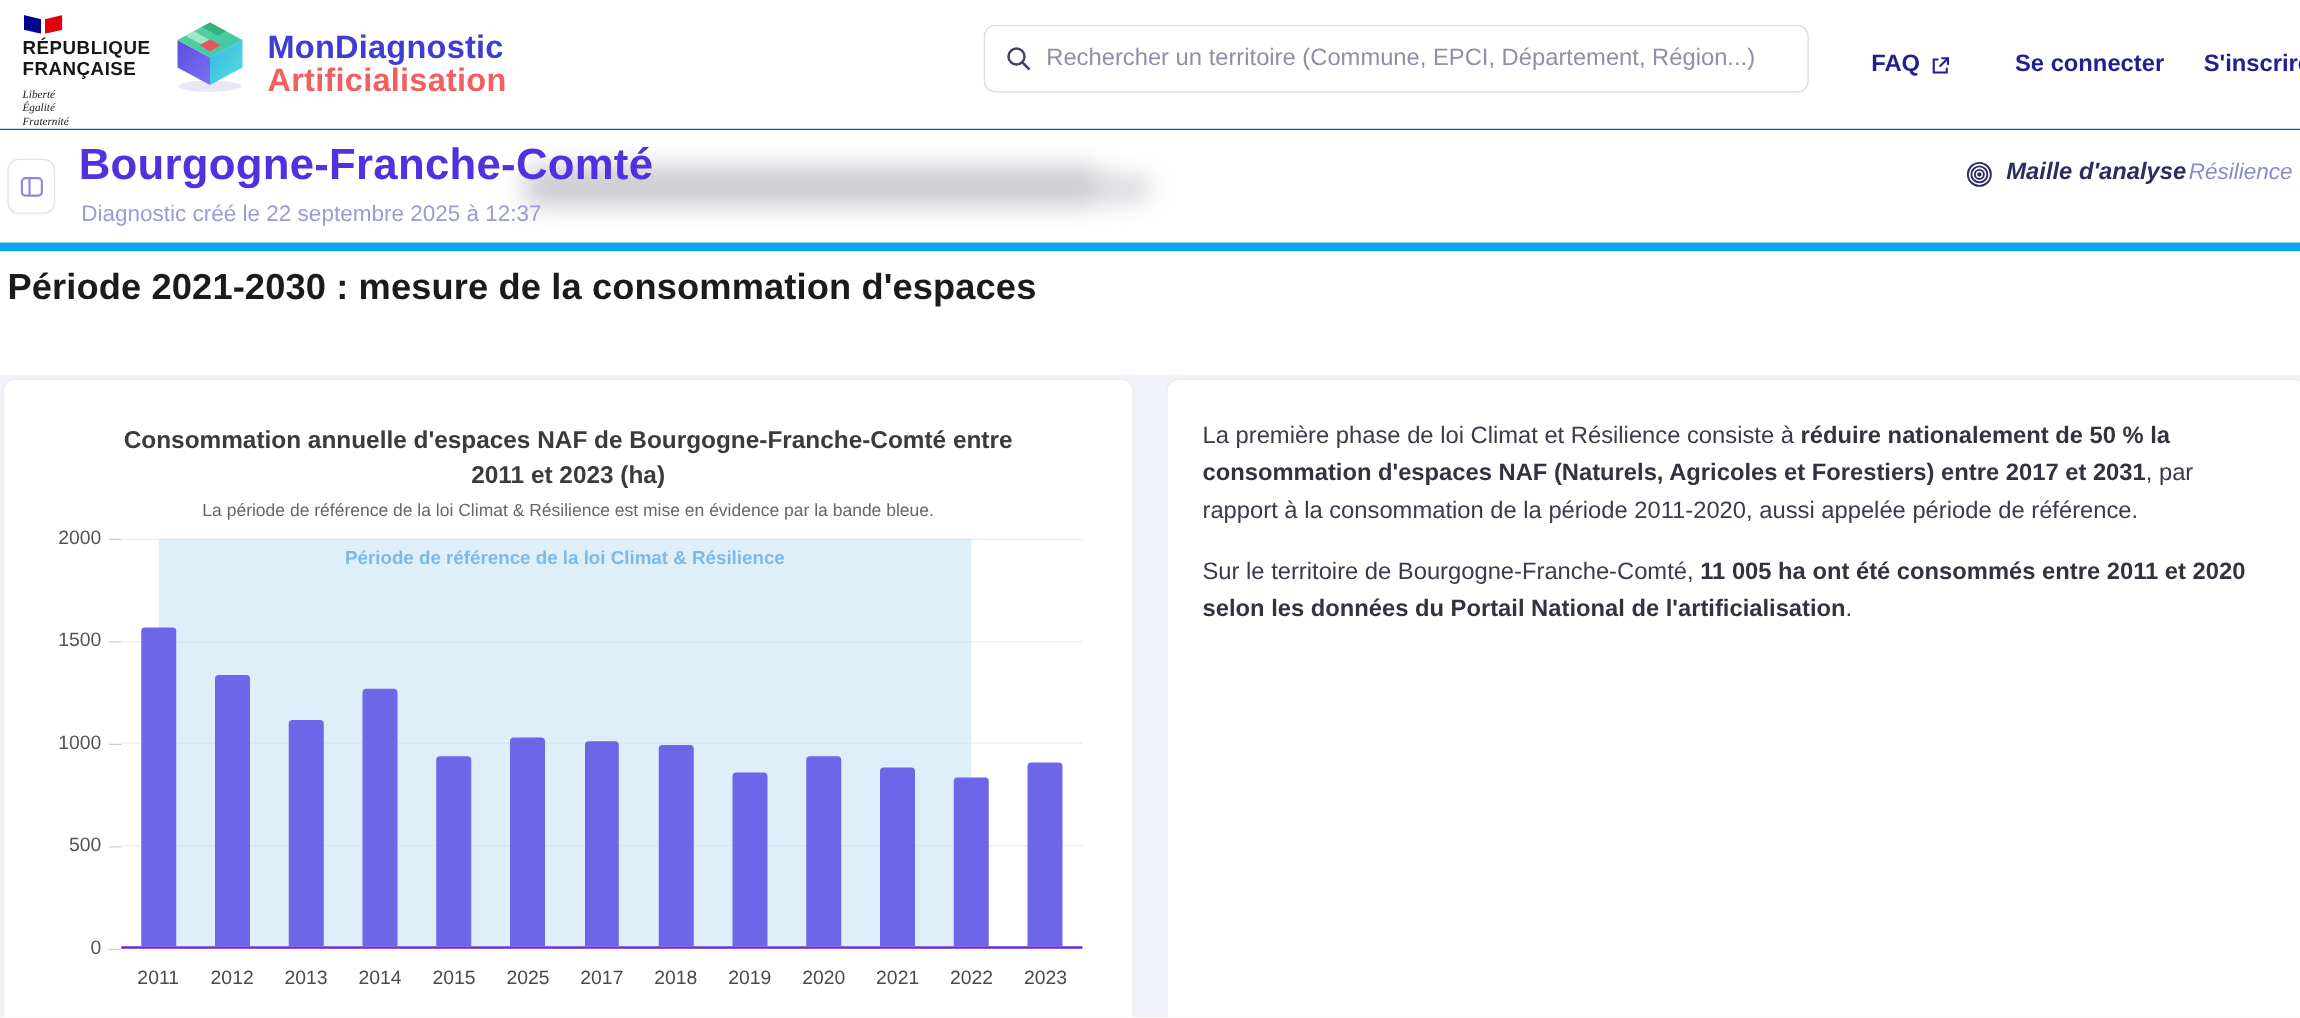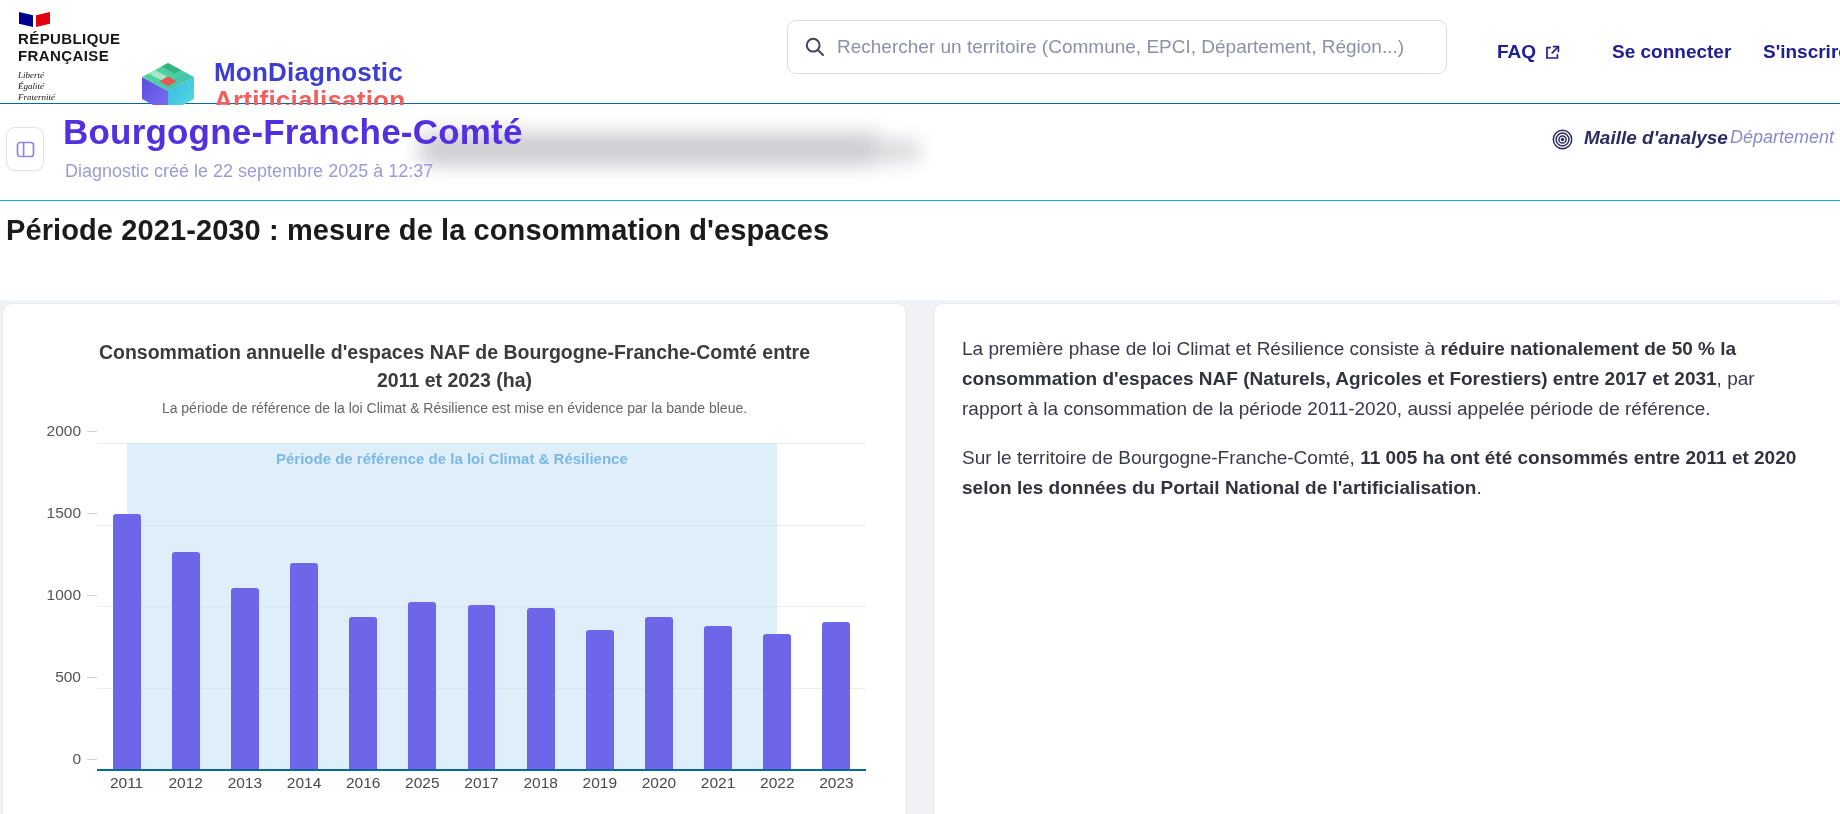--- a/index.html
+++ b/index.html
@@ -12,21 +12,21 @@
   
   .top-header { position:absolute; left:0; top:0; width:1840px; height:104px; background:#fff; border-bottom:1px solid #0369a1; }
   .rf-logo { position:absolute; left:18px; top:12px; width:150px; color:#161616; }
   .rf-flags { display:flex; gap:3px; margin-bottom:4px; margin-left:1px; }
   .rf-flag { width:14px; height:15px; display:inline-block; }
   .rf-flag.blue { background:#000091; clip-path:polygon(0 0,100% 22%,100% 100%,0 78%); }
   .rf-flag.red  { background:#e1000f; clip-path:polygon(0 22%,100% 0,100% 78%,0 100%); }
   .rf-line { font-size:15px; font-weight:bold; letter-spacing:.4px; line-height:1.12; }
   .rf-motto { margin-top:5px; font-family:"Liberation Serif", serif; font-style:italic; font-size:9px; line-height:1.25; color:#161616; }
 
-  .brand { position:absolute; left:135px; top:14px; display:flex; align-items:flex-start; gap:13px; cursor:pointer;margin-top:45px; }
+  .brand { position:absolute; left:135px; top:14px; display:flex; align-items:flex-end; gap:13px; cursor:pointer; }
   .brand-text { line-height:1.06; font-weight:bold; font-size:26px; letter-spacing:.2px; }
   .brand-l1 { color:#3d3dd1; }
   .brand-l2 { color:#f15f5f; }
 
   .search-box {
     position:absolute; left:787px; top:20px; width:660px; height:54px;
     border:1px solid #dcdce4; border-radius:9px; background:#fff;
     display:flex; align-items:center; padding:0 16px; gap:11px;
   }
   .search-box input {
@@ -35,21 +35,21 @@
   }
   .search-box input::placeholder { color:#8f8fa8; }
 
   .hdr-link { position:absolute; top:0; height:104px; display:flex; align-items:center; gap:8px;
     color:#202092; font-size:19px; font-weight:bold; cursor:pointer; white-space:nowrap; }
   .hdr-faq { left:1497px; }
   .hdr-login { left:1612px;justify-content:flex-end; }
   .hdr-signup { left:1763px; }
 
   
-  .territory-band { position:absolute; left:0; top:105px; width:1840px; height:96px; background:#fff; border-bottom:1px solid #0ea5e9; }
+  .territory-band { position:absolute; left:0; top:105px; width:1840px; height:96px; background:#fff; border-bottom:7px solid #0ea5e9; }
   .panel-btn { position:absolute; left:6px; top:22px; width:38px; height:44px; background:#fff;
     border:1px solid #e3e3ec; border-radius:9px; display:flex; align-items:center; justify-content:center; cursor:pointer;
     box-shadow:0 1px 2px rgba(40,40,90,.05); }
   .territory-title { position:absolute; left:63px; top:7px; font-size:35px; font-weight:bold; color:#5230e0; letter-spacing:.2px; }
   .territory-subtitle { position:absolute; left:65px; top:56px; font-size:18px; color:#9b9bd7; }
   .blur-blob { position:absolute; left:420px; top:28px; width:460px; height:32px; border-radius:8px;
     background:rgba(118,118,134,.38); filter:blur(10px); }
   .blur-blob2 { position:absolute; left:880px; top:34px; width:40px; height:24px; border-radius:6px;
     background:rgba(118,118,134,.25); filter:blur(9px); }
   .analysis-scale { position:absolute; right:6px; top:22px; display:flex; gap:10px; }
@@ -67,21 +67,21 @@
   .info-card { left:933px; width:912px; padding:30px 46px 30px 28px; }
 
   
   .chart-title { position:absolute; left:50%; transform:translateX(-50%); top:34px; width:720px; text-align:center;
     font-size:19.5px; font-weight:bold; color:#3b3b3b; line-height:1.45; }
   .chart-subtitle { position:absolute; left:50%; transform:translateX(-50%); top:96px; width:860px; text-align:center;
     font-size:14px; color:#666; }
   .chart-y-axis { position:absolute; left:0; top:127px; width:94px; height:328px; }
   .ytick-label { position:absolute; right:16px; transform:translateY(-50%); font-size:15.5px; color:#545454; }
   .ytick-dash { position:absolute; right:0; width:10px; height:1px; background:#cfcfcf; }
-  .chart-plot { position:absolute; left:94px; top:127px; width:769px; height:328px; border-bottom:2px solid #0369a1;margin-top:12px; }
+  .chart-plot { position:absolute; left:94px; top:127px; width:769px; height:328px; border-bottom:2px solid #6d28d9; }
   .gridline { position:absolute; left:0; width:100%; height:1px; background:#ededed; }
   .ref-band { position:absolute; top:0; bottom:0; }
   .ref-band-label { position:absolute; left:0; right:0; top:7px; text-align:center; font-size:15px; font-weight:bold; white-space:nowrap; }
   .bar { position:absolute; bottom:0; border-radius:3px 3px 0 0; }
   .chart-x-axis { position:absolute; left:94px; top:470px; width:769px; height:22px; }
   .xtick-label { position:absolute; transform:translateX(-50%); font-size:15.5px; color:#4a4a4a; }
 
   
   .info-p { font-size:19px; color:#3a3a4a; line-height:1.58; margin-bottom:19px; max-width:870px; }
   .info-p strong { font-weight:bold; color:#33333f; }
@@ -185,21 +185,21 @@
       <span style="display:flex; margin-top:1px;">
         <svg width="23" height="23" viewBox="0 0 23 23" fill="none" stroke="#2c2c62" stroke-width="1.5">
           <circle cx="11.5" cy="11.5" r="9.2"></circle>
           <circle cx="11.5" cy="11.5" r="6.4"></circle>
           <circle cx="11.5" cy="11.5" r="3.6"></circle>
           <circle cx="11.5" cy="11.5" r="1" fill="#2c2c62"></circle>
         </svg>
       </span>
       <div class="analysis-texts">
         <div class="analysis-label">Maille d'analyse</div>
-        <div class="analysis-value">Département</div>
+        <div class="analysis-value">Résilience</div>
       </div>
     </div>
   </div>
 
   <div class="section-title">Période 2021-2030 : mesure de la consommation d'espaces</div>
 
   <div class="cards-area">
 
     <div class="card chart-card">
       <div class="chart-title">Consommation annuelle d'espaces NAF de Bourgogne-Franche-Comté entre 2011 et 2023 (ha)</div>
@@ -236,21 +236,21 @@
           <div class="bar" title="2020 : 930 ha" style="width: 3.63077%; left: 71.2615%; height: 46.5%; background: rgb(109, 102, 232);"></div>
           <div class="bar" title="2021 : 875 ha" style="width: 3.63077%; left: 78.9538%; height: 43.75%; background: rgb(109, 102, 232);"></div>
           <div class="bar" title="2022 : 830 ha" style="width: 3.63077%; left: 86.6462%; height: 41.5%; background: rgb(109, 102, 232);"></div>
           <div class="bar" title="2023 : 900 ha" style="width: 3.63077%; left: 94.3385%; height: 45%; background: rgb(109, 102, 232);"></div>
         </div>
       <div class="chart-x-axis">
           <div class="xtick-label" style="left: 3.84615%;">2011</div>
           <div class="xtick-label" style="left: 11.5385%;">2012</div>
           <div class="xtick-label" style="left: 19.2308%;">2013</div>
           <div class="xtick-label" style="left: 26.9231%;">2014</div>
-          <div class="xtick-label" style="left: 34.6154%;">2016</div>
+          <div class="xtick-label" style="left: 34.6154%;">2015</div>
           <div class="xtick-label" style="left: 42.3077%;">2025</div>
           <div class="xtick-label" style="left: 50%;">2017</div>
           <div class="xtick-label" style="left: 57.6923%;">2018</div>
           <div class="xtick-label" style="left: 65.3846%;">2019</div>
           <div class="xtick-label" style="left: 73.0769%;">2020</div>
           <div class="xtick-label" style="left: 80.7692%;">2021</div>
           <div class="xtick-label" style="left: 88.4615%;">2022</div>
           <div class="xtick-label" style="left: 96.1538%;">2023</div>
         </div>
     </div>

